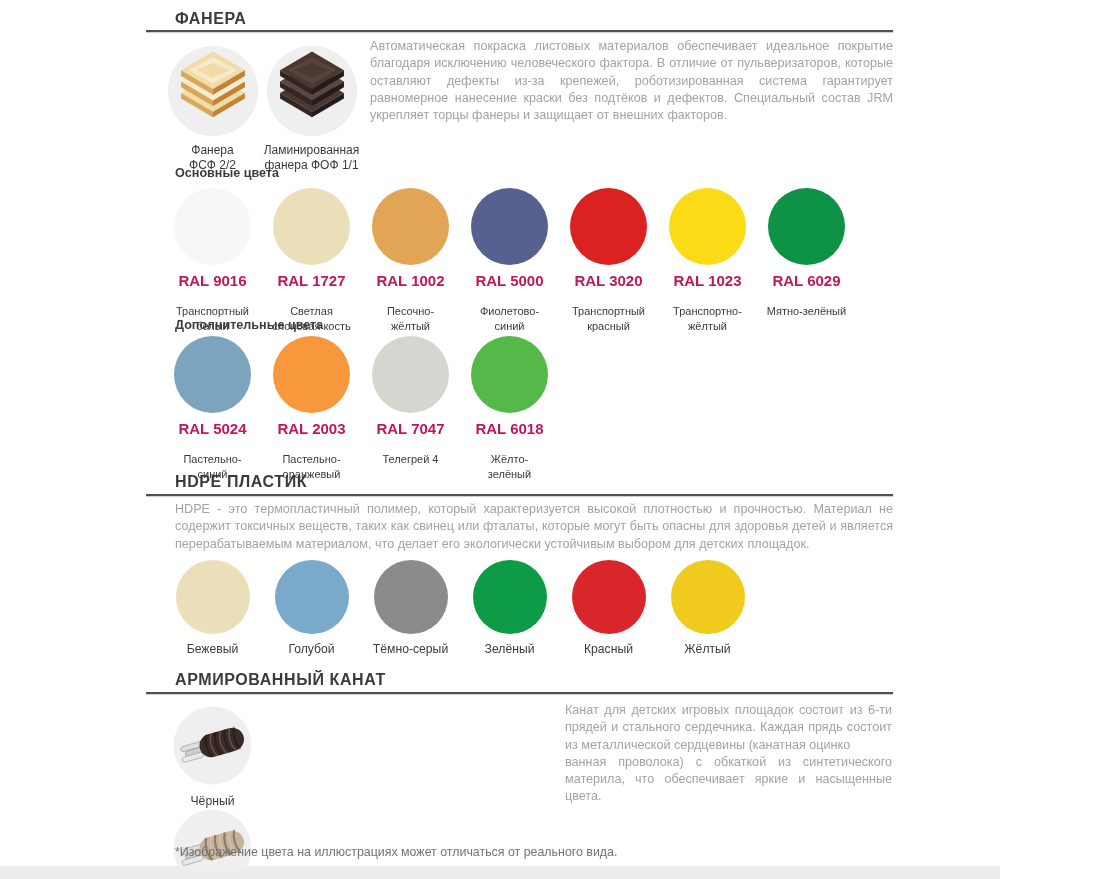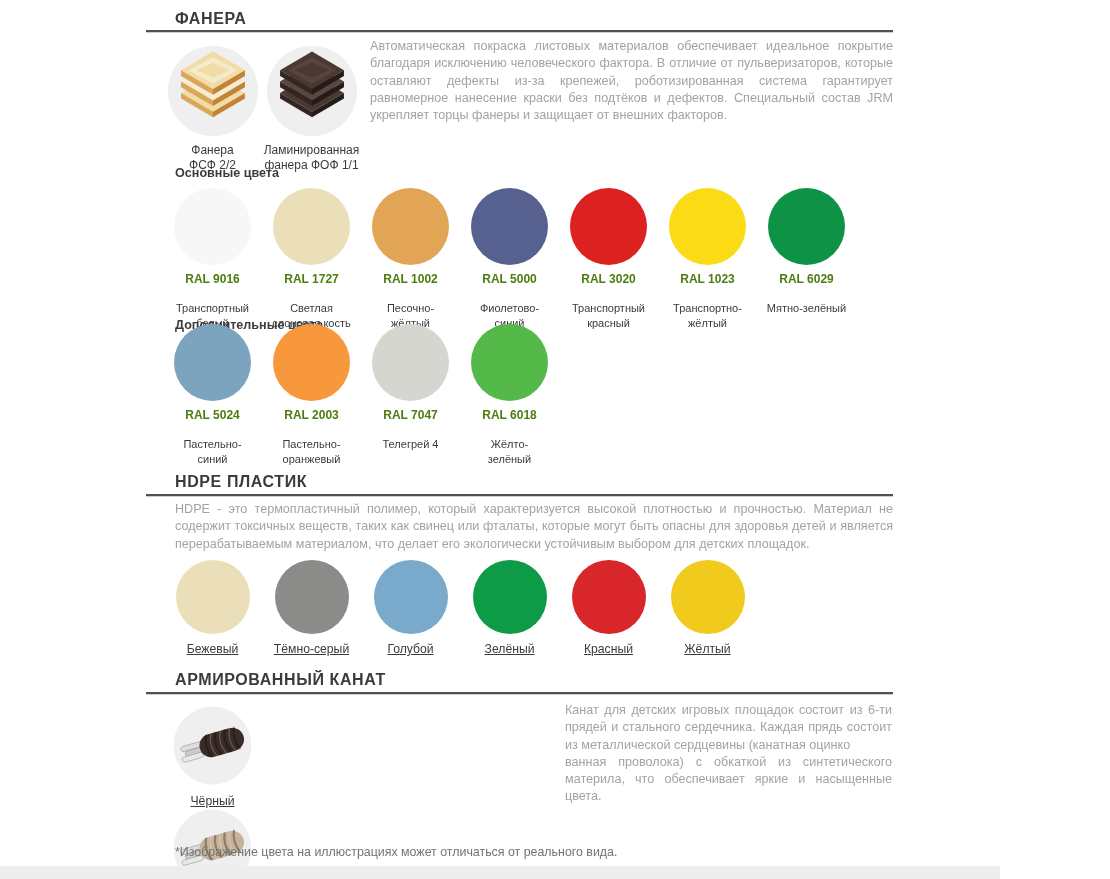--- a/index.html
+++ b/index.html
@@ -25,26 +25,26 @@
   .row { position:absolute; left:163px; display:flex; }
   .cell {
     width:99px; display:flex; flex-direction:column; align-items:center;
     text-align:center; flex-shrink:0;
   }
   .dot {
     width:77px; height:77px; border-radius:50%; box-sizing:border-box;
     border:1px solid transparent;
   }
   .dot-sm { width:74px; height:74px; }
-  .code { margin-top:7px; font-size:12px; font-weight:bold; color:#4d7c0f; }
+  .code { margin-top:7px; font-size:15px; font-weight:bold; color:#be185d; }
   .cname {
     margin-top:15px; font-size:11px; color:#3b3b3b; line-height:14.5px;
     white-space:pre-line; width:120px; margin-left:-10.5px; margin-right:-10.5px;
   }
-  .cname-only { margin-top:8px; font-size:12.2px; color:#3b3b3b;text-decoration:underline; }
+  .cname-only { margin-top:8px; font-size:12.2px; color:#3b3b3b; }
   .mat-img { width:94px; height:94px; }
   .rope-img { width:81px; height:81px; }
   .mat-label {
     margin-top:5px; font-size:12px; color:#3b3b3b; line-height:15px;
     white-space:pre-line; width:130px; margin-left:-15.5px; margin-right:-15.5px;
   }
   .footnote { position:absolute; left:175px; top:845px; font-size:12.4px; color:#737373; }
   .bottom-strip { position:absolute; left:0; top:866px; width:1110px; height:13px; background:#ededed; }
 </style>
 </head>
@@ -143,21 +143,21 @@
     </div>
       <div class="cell">
       <div class="dot" style="background: rgb(14, 146, 70);"></div>
       <div class="code">RAL 6029</div>
       <div class="cname">Мятно-зелёный</div>
     </div>
     </div>
 
   <div class="sub-label" style="top:318px;">Дополнительные цвета</div>
 
-  <div class="row" style="top:324px;">
+  <div class="row" style="top:336px;">
       <div class="cell">
       <div class="dot" style="background: rgb(125, 164, 191);"></div>
       <div class="code">RAL 5024</div>
       <div class="cname">Пастельно-
 синий</div>
     </div>
       <div class="cell">
       <div class="dot" style="background: rgb(246, 152, 59);"></div>
       <div class="code">RAL 2003</div>
       <div class="cname">Пастельно-
@@ -180,28 +180,28 @@
   <div class="sec-rule" style="top:494px;"></div>
 
   <div class="para" style="left:175px; top:501px; width:718px;">HDPE - это термопластичный полимер, который характеризуется высокой плотностью и прочностью. Материал не содержит токсичных веществ, таких как свинец или фталаты, которые могут быть опасны для здоровья детей и является перерабатываемым материалом, что делает его экологически устойчивым выбором для детских площадок.</div>
 
   <div class="row" style="top:560px;">
       <div class="cell">
       <div class="dot dot-sm" style="background: rgb(234, 223, 185);"></div>
       <div class="cname-only">Бежевый</div>
     </div>
       <div class="cell">
+      <div class="dot dot-sm" style="background: rgb(121, 169, 203);"></div>
+      <div class="cname-only">Голубой</div>
+    </div>
+      <div class="cell">
       <div class="dot dot-sm" style="background: rgb(139, 139, 137);"></div>
       <div class="cname-only">Тёмно-серый</div>
     </div>
       <div class="cell">
-      <div class="dot dot-sm" style="background: rgb(121, 169, 203);"></div>
-      <div class="cname-only">Голубой</div>
-    </div>
-      <div class="cell">
       <div class="dot dot-sm" style="background: rgb(13, 155, 71);"></div>
       <div class="cname-only">Зелёный</div>
     </div>
       <div class="cell">
       <div class="dot dot-sm" style="background: rgb(216, 38, 43);"></div>
       <div class="cname-only">Красный</div>
     </div>
       <div class="cell">
       <div class="dot dot-sm" style="background: rgb(240, 203, 30);"></div>
       <div class="cname-only">Жёлтый</div>

